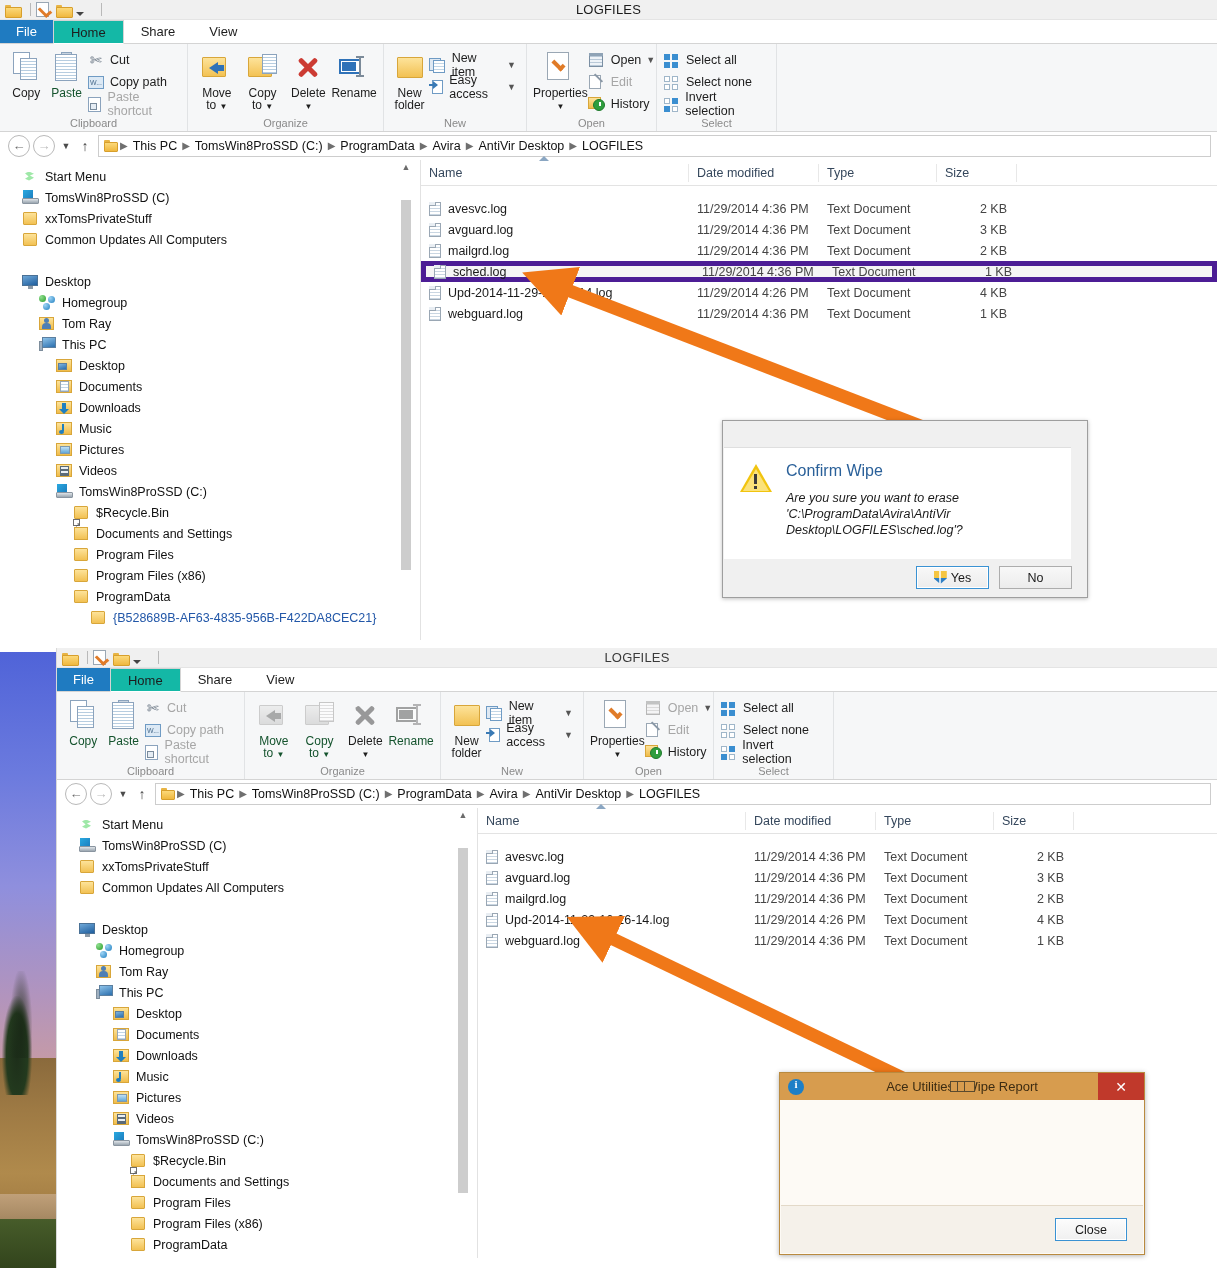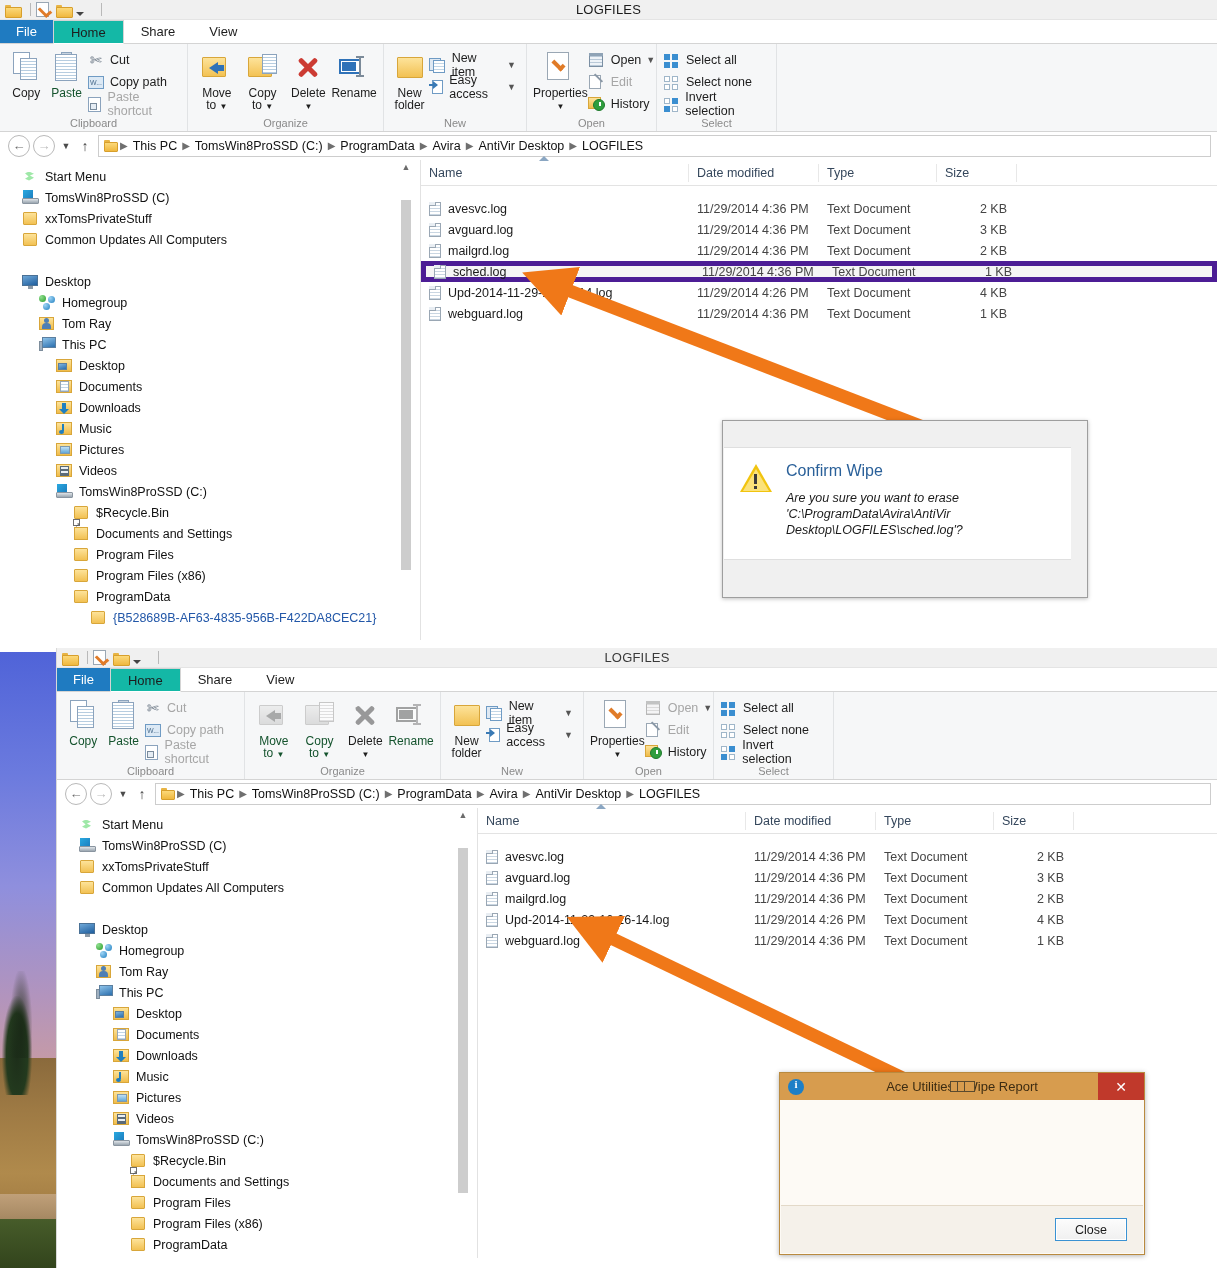--- a/index.html
+++ b/index.html
@@ -1166,20 +1166,32 @@
       <div class="warnico">
         <div class="tri"></div>
           <div class="tri2"></div>
           <div class="bang"></div>
       </div>
       <div>
         <div class="hdr">Confirm Wipe</div>
         <div class="msg">Are you sure you want to erase<br>'C:\ProgramData\Avira\AntiVir<br>Desktop\LOGFILES\sched.log'?</div>
       </div>
     </div>
+    <div class="dfoot">
+      <div class="btn def">
+        <span class="shield">
+            <span class="s"></span>
+            <span class="v"></span>
+          </span>
+        <span>Yes</span>
+      </div>
+      <div class="btn">
+        <span>No</span>
+      </div>
+    </div>
   </div>
 
   <div class="dlg2">
     <div class="dtitle">
       <span class="infsm"></span>
       <span class="t">Ace Utilities - Wipe Report</span>
       <span class="title-artifact">
         <span class="ta-ico"></span>
         <span class="ta-ico"></span>
         <span class="ta-ico"></span>

